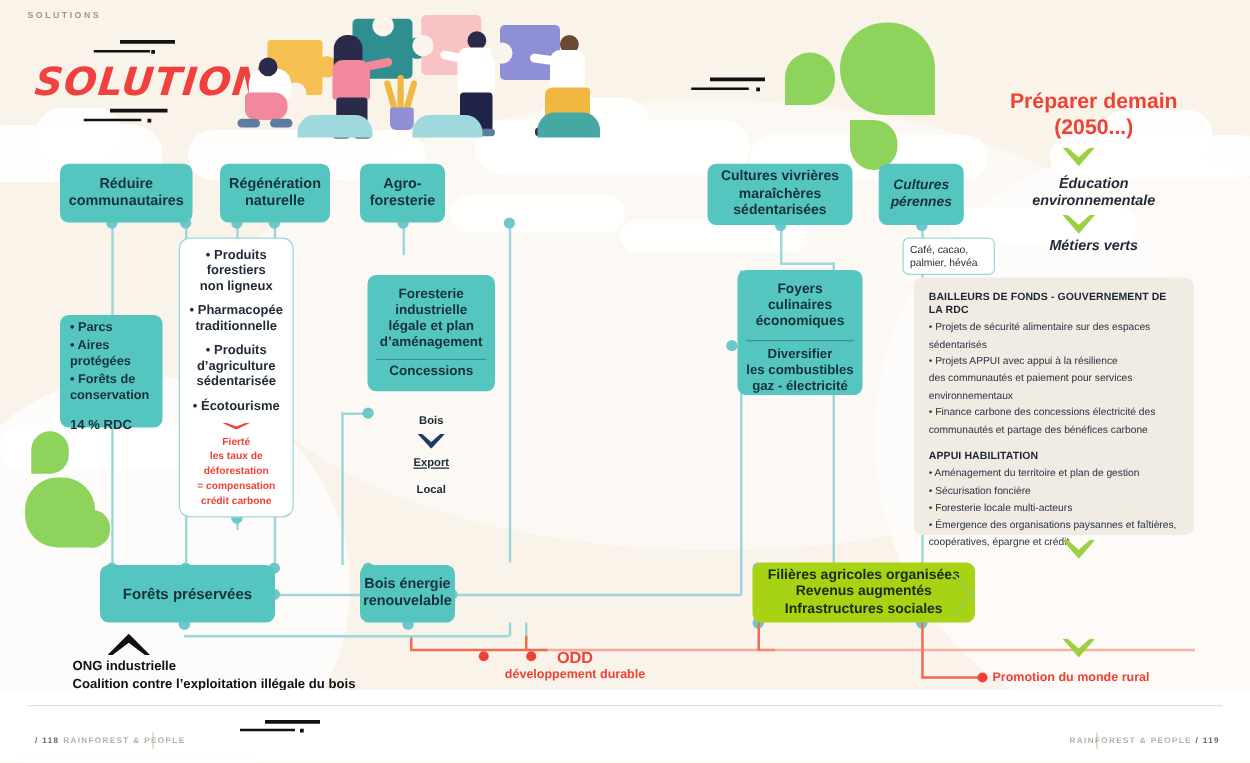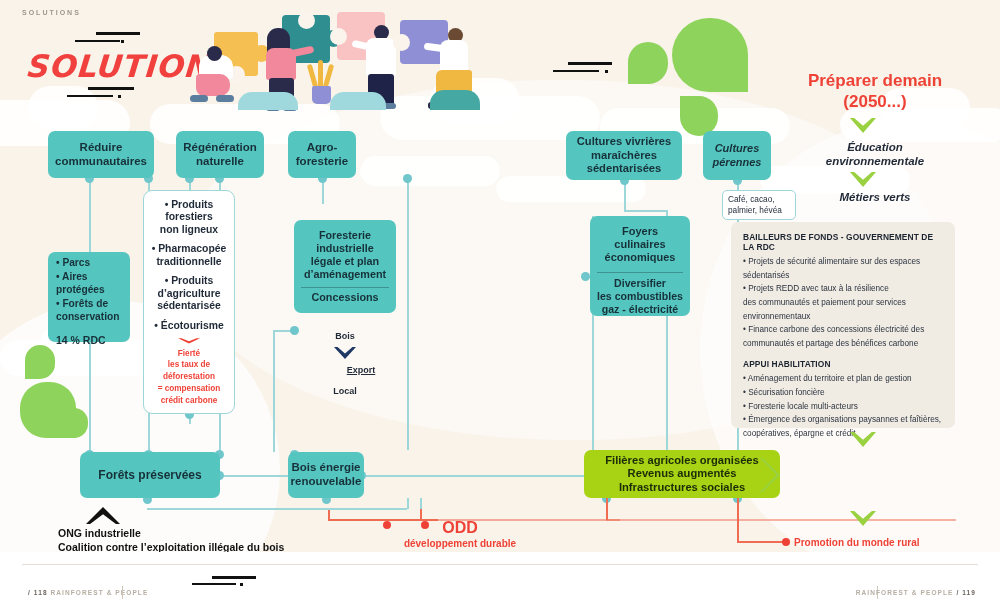--- a/index.html
+++ b/index.html
@@ -336,21 +336,21 @@
       <span>industrielle</span><br>
       <span>légale et plan</span><br>
       <span>d’aménagement</span>
     </div>
     <div class="divider" style="margin:6px auto 3px auto;"></div>
     <div style="font-size:10.8px;font-weight:700;">Concessions</div>
   </div>
 
   <div class="flow-word" style="left:315px;top:331px;">Bois</div>
   <div class="chev-navy" style="left:334px;top:347px;"></div>
-  <div class="flow-word" style="left:331px;top:365px;text-decoration:underline;">Export</div>
+  <div class="flow-word" style="left:315px;top:365px;text-decoration:underline;">Export</div>
   <div class="flow-word" style="left:315px;top:386px;">Local</div>
 
   <div class="box box-teal" style="left:590px;top:216px;width:100px;height:100px;justify-content:flex-start;padding-top:9px;box-sizing:border-box;font-size:11px;">
     <div class="title">
       <span>Foyers</span><br>
       <span>culinaires</span><br>
       <span>économiques</span>
     </div>
     <div class="divider" style="margin:7px auto 5px auto;"></div>
     <div style="font-size:10.6px;font-weight:700;line-height:1.22;">
@@ -376,21 +376,21 @@
     <span>Éducation</span><br>
     <span>environnementale</span>
   </div>
   <div class="chev-green" style="left:850px;top:172px;"></div>
   <div class="side-label" style="left:760px;top:190px;width:230px;">Métiers verts</div>
 
   <div class="panel" style="left:731px;top:222px;width:224px;height:206px;">
     <h4>BAILLEURS DE FONDS - GOUVERNEMENT DE LA RDC</h4>
     <p>• Projets de sécurité alimentaire sur des espaces</p>
     <p> sédentarisés</p>
-    <p>• Projets REDD avec taux à la résilience</p>
+    <p>• Projets APPUI avec appui à la résilience</p>
     <p>des communautés et paiement pour services</p>
     <p>environnementaux</p>
     <p>• Finance carbone des concessions électricité des</p>
     <p>communautés et partage des bénéfices carbone</p>
     <div class="gap"></div>
     <h4>APPUI HABILITATION</h4>
     <p>• Aménagement du territoire et plan de gestion</p>
     <p>• Sécurisation foncière</p>
     <p>• Foresterie locale multi-acteurs</p>
     <p>• Émergence des organisations paysannes et faîtières,</p>
@@ -403,21 +403,21 @@
     <span>Forêts préservées</span>
   </div>
 
   <div class="box box-teal" style="left:288px;top:452px;width:76px;height:46px;font-size:11.5px;">
     <div class="title">
       <span>Bois énergie</span><br>
       <span>renouvelable</span>
     </div>
   </div>
 
-  <div class="box box-green" style="left:584px;top:450px;width:196px;height:48px;font-size:11.2px;">
+  <div class="box box-green" style="left:602px;top:450px;width:178px;height:48px;font-size:11.2px;">
     <div class="title">
       <span>Filières agricoles organisées</span><br>
       <span>Revenus augmentés</span><br>
       <span>Infrastructures sociales</span>
     </div>
   </div>
 
   <div class="arrow-green-right" style="left:760px;top:458px;"></div>
 
 
@@ -438,21 +438,21 @@
   <div class="node-red" style="left:421px;top:521px;"></div>
   <div class="node-red" style="left:782px;top:538px;"></div>
 
   <div class="chev-black-up" style="left:86px;top:507px;"></div>
   <div class="note-dark" style="left:58px;top:527px;">
     <div>ONG industrielle</div>
     <div>Coalition contre l’exploitation illégale du bois</div>
   </div>
 
   <div class="note-red" style="left:330px;top:518px;width:260px;">
-    <div style="font-size:16px;">ODD</div>
+    <div style="font-size:13px;">ODD</div>
     <div>développement durable</div>
   </div>
 
   <div class="chev-green" style="left:850px;top:511px;"></div>
   <div class="note-red-left" style="left:794px;top:537px;">Promotion du monde rural</div>
 
   <div class="band-bottom"></div>
   <div class="band-line"></div>
 
   <div class="footer-txt" style="left:28px;">

